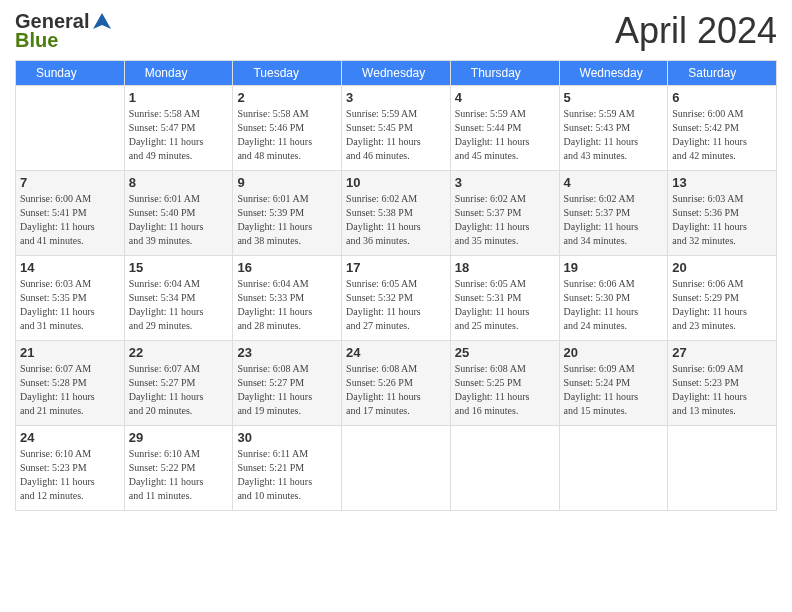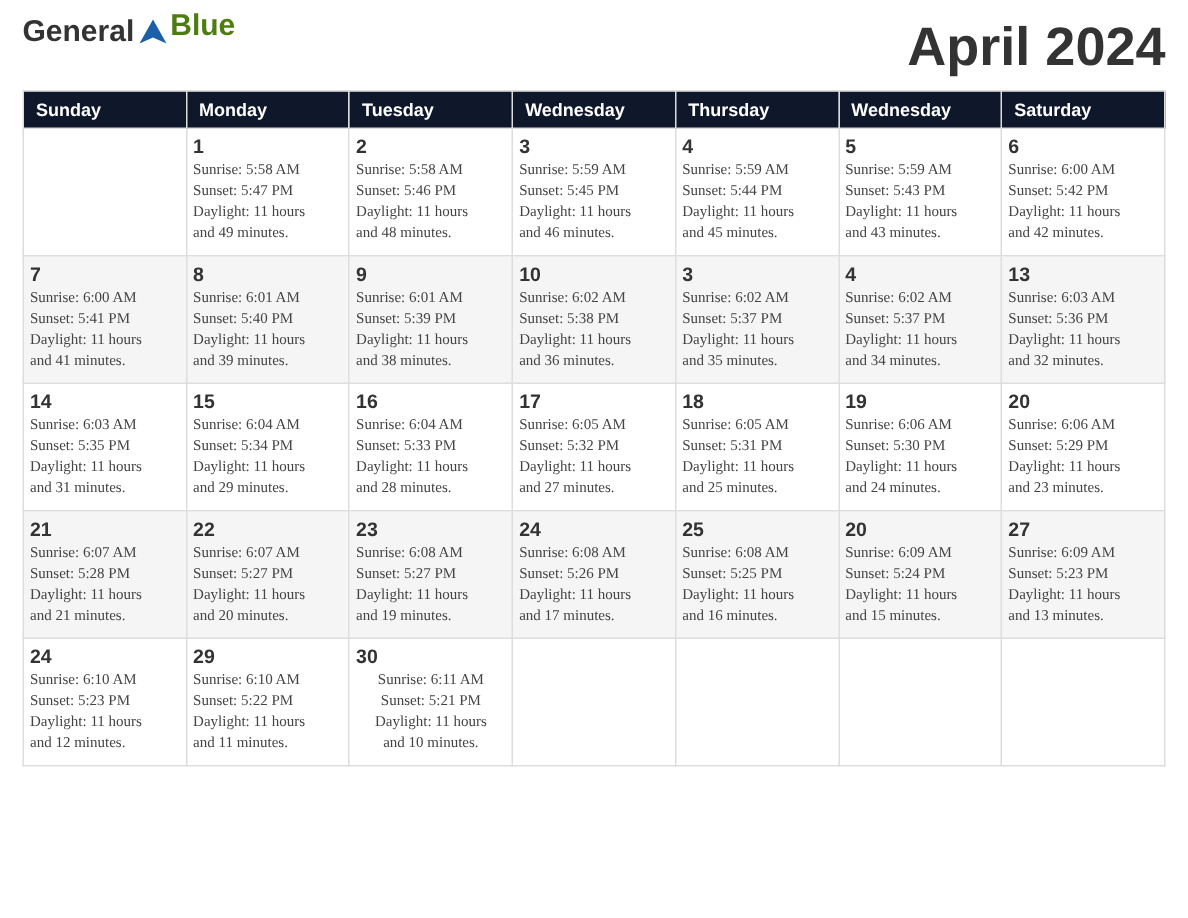--- a/index.html
+++ b/index.html
@@ -11,52 +11,52 @@
       padding: 10px 15px;
     }
     .header {
       display: flex;
       justify-content: space-between;
       align-items: flex-start;
       margin-bottom: 8px;
     }
     .logo {
       display: flex;
-      flex-direction: row;
+      flex-direction: column;
       align-items: flex-start;
     }
     .logo-line {
       display: flex;
       align-items: center;
     }
     .title-area {
       text-align: right;
     }
     .month-title {
       font-size: 36px;
-      font-weight: bold;
+      font-weight: normal;
       color: #333;
       text-align: right;
     }
     .location-title {
       font-size: 16px;
       color: #333;
       margin-top: 2px;
     }
     table {
       width: 100%;
       border-collapse: collapse;
       table-layout: fixed;
     }
     thead tr th {
-      background: #0f172a;
+      background: #3b82f6;
       color: #fff;
       font-size: 12px;
-      font-weight: bold;
-      padding: 5px 8px;
+      font-weight: normal;
+      padding: 5px 20px;
       text-align: left;
       border: 1px solid #ddd;
     }
     tbody tr td {
       vertical-align: top;
       padding: 4px 4px;
       border: 1px solid #ddd;
       font-size: 10px;
       color: #333;
       height: 85px;
@@ -321,21 +321,21 @@
         </td>
         <td>
           <span class="day-number">29</span>
           <div class="day-info" style="white-space: pre-line;">Sunrise: 6:10 AM
 Sunset: 5:22 PM
 Daylight: 11 hours
 and 11 minutes.</div>
         </td>
         <td>
           <span class="day-number">30</span>
-          <div class="day-info" style="white-space: pre-line; text-align: center;">Sunrise: 6:11 AM
+          <div class="day-info" style="white-space: pre-line;">Sunrise: 6:11 AM
 Sunset: 5:21 PM
 Daylight: 11 hours
 and 10 minutes.</div>
         </td>
         <td class="empty"></td>
         <td class="empty"></td>
         <td class="empty"></td>
         <td class="empty"></td>
       </tr>
     </tbody>

